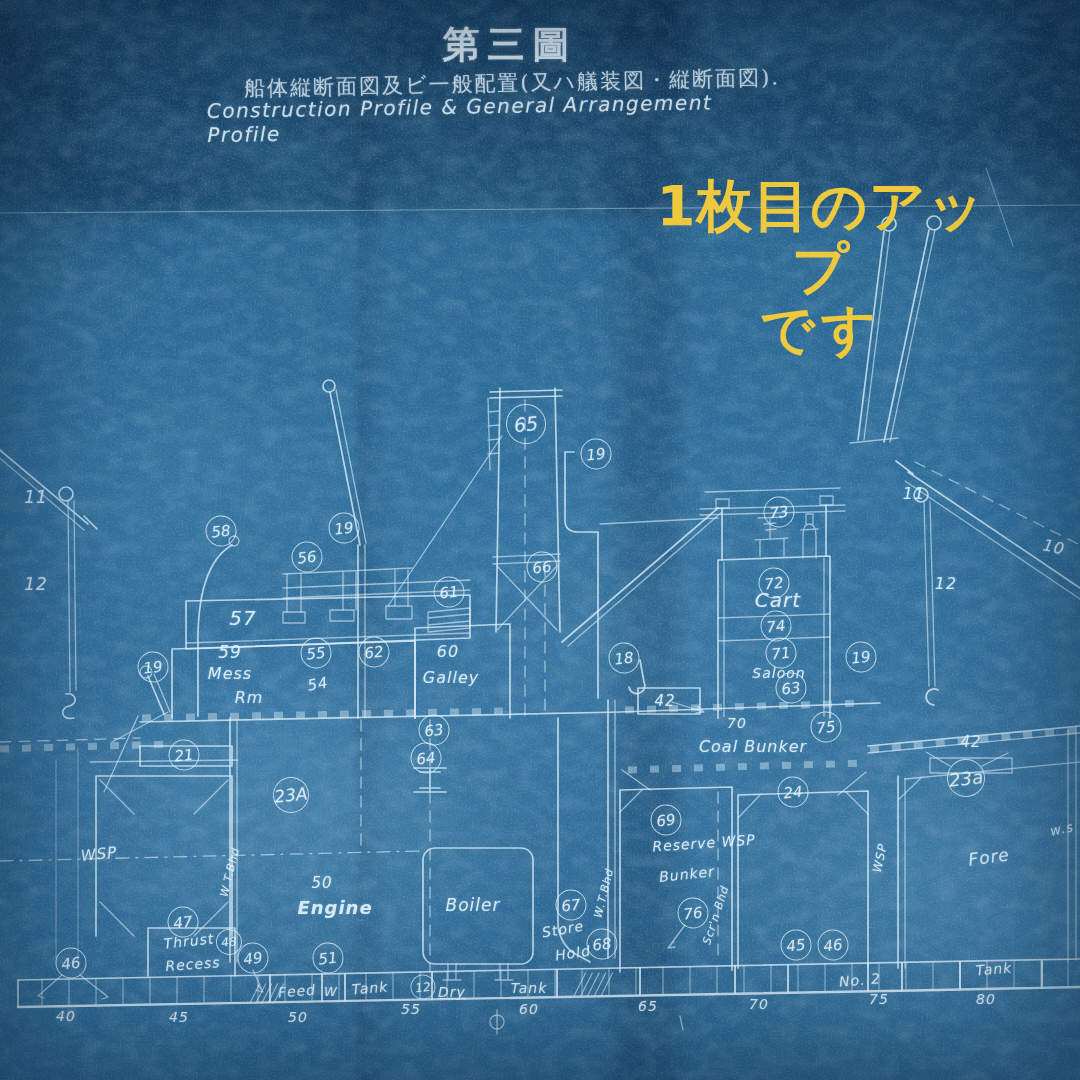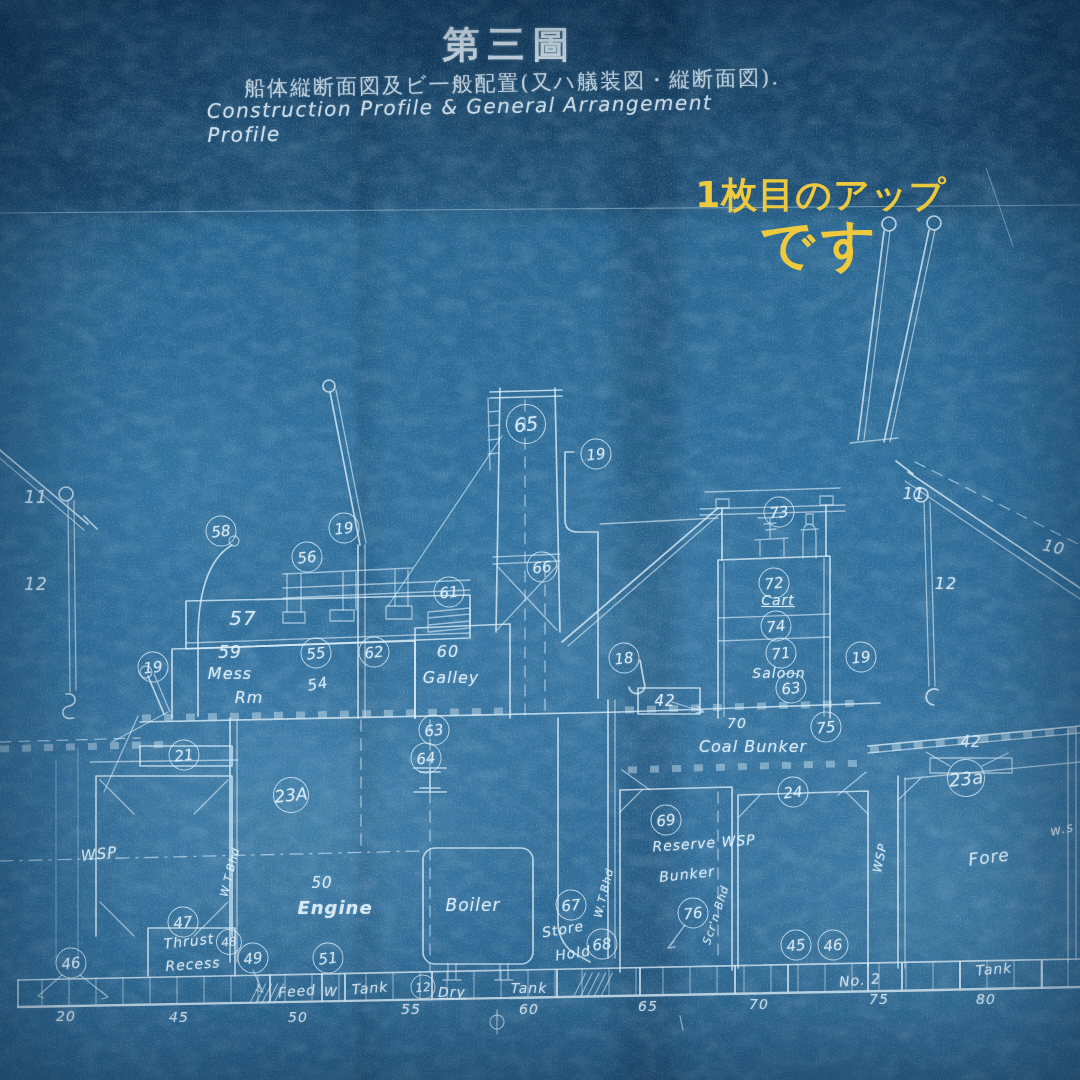--- a/index.html
+++ b/index.html
@@ -65,21 +65,21 @@
   }
   .subtitle-en{
     position:absolute;left:498px;top:118px;transform:translate(-50%,-50%) rotate(-1deg);
     font-size:20px;letter-spacing:1.5px;color:#e6f3fb;opacity:.9;font-style:italic;
     text-shadow:0 0 2px rgba(210,238,250,.45);
   }
   .note{
     position:absolute;left:645px;top:175px;width:352px;text-align:center;
     font-weight:700;line-height:1.12;
   }
-  .note .l1{font-size:36px;letter-spacing:1px;display:block;}
+  .note .l1{font-size:56px;letter-spacing:1px;display:block;}
   .note .l2{font-size:54px;letter-spacing:6px;display:block;}
 </style>
 </head>
 <body>
 
 <div id="stage">
   <div class="bg-base"></div>
 
   <svg class="bg-grain" width="1080" height="1080" aria-hidden="true">
     <filter id="gSmall">
@@ -322,21 +322,21 @@
       <span class="bp-label" style="left: 946px; top: 583px; font-size: 16px; transform: translate(-50%, -50%) rotate(0deg);">12</span>
       <span class="bp-label" style="left: 1054px; top: 547px; font-size: 16px; transform: translate(-50%, -50%) rotate(12deg);">10</span>
       <span class="bp-label" style="left: 243px; top: 618px; font-size: 20px; transform: translate(-50%, -50%) rotate(0deg);">57</span>
       <span class="bp-label" style="left: 230px; top: 652px; font-size: 17px; transform: translate(-50%, -50%) rotate(0deg); text-align: center;">59</span>
       <span class="bp-label" style="left: 230px; top: 673px; font-size: 16px; transform: translate(-50%, -50%) rotate(0deg);">Mess</span>
       <span class="bp-label" style="left: 237px; top: 697px; font-size: 16px; transform: translate(-50%, -50%) rotate(0deg); margin-left: 12px;">Rm</span>
       <span class="bp-label" style="left: 318px; top: 684px; font-size: 15px; transform: translate(-50%, -50%) rotate(-10deg);">54</span>
       <span class="bp-label" style="left: 448px; top: 651px; font-size: 16px; transform: translate(-50%, -50%) rotate(0deg);">60</span>
       <span class="bp-label" style="left: 451px; top: 677px; font-size: 16px; transform: translate(-50%, -50%) rotate(0deg);">Galley</span>
       <span class="bp-label" style="left: 665px; top: 701px; font-size: 15px; transform: translate(-50%, -50%) rotate(0deg);">42</span>
-      <span class="bp-label" style="left: 778px; top: 600px; font-size: 14px; transform: translate(-50%, -50%) rotate(0deg); text-decoration: underline;">Cart</span>
+      <span class="bp-label" style="left: 778px; top: 600px; font-size: 20px; transform: translate(-50%, -50%) rotate(0deg);">Cart</span>
       <span class="bp-label" style="left: 779px; top: 673px; font-size: 14px; transform: translate(-50%, -50%) rotate(0deg);">Saloon</span>
       <span class="bp-label" style="left: 737px; top: 723px; font-size: 14px; transform: translate(-50%, -50%) rotate(0deg);">70</span>
       <span class="bp-label" style="left: 753px; top: 746px; font-size: 16px; transform: translate(-50%, -50%) rotate(0deg);">Coal Bunker</span>
       <span class="bp-label" style="left: 971px; top: 742px; font-size: 15px; transform: translate(-50%, -50%) rotate(0deg);">42</span>
       <span class="bp-label" style="left: 99px; top: 854px; font-size: 15px; transform: translate(-50%, -50%) rotate(-6deg);">WSP</span>
       <span class="bp-label" style="left: 880px; top: 858px; font-size: 12px; transform: translate(-50%, -50%) rotate(-78deg);">WSP</span>
       <span class="bp-label" style="left: 1062px; top: 829px; font-size: 13px; transform: translate(-50%, -50%) rotate(-12deg);">w.s</span>
       <span class="bp-label" style="left: 989px; top: 857px; font-size: 17px; transform: translate(-50%, -50%) rotate(-8deg);">Fore</span>
       <span class="bp-label" style="left: 322px; top: 883px; font-size: 15px; transform: translate(-50%, -50%) rotate(0deg);">50</span>
       <span class="bp-label" style="left: 335px; top: 907px; font-size: 18px; transform: translate(-50%, -50%) rotate(0deg); font-weight: bold;">Engine</span>
@@ -350,21 +350,21 @@
       <span class="bp-label" style="left: 297px; top: 991px; font-size: 14px; transform: translate(-50%, -50%) rotate(-5deg);">Feed</span>
       <span class="bp-label" style="left: 331px; top: 991px; font-size: 13px; transform: translate(-50%, -50%) rotate(0deg);">W</span>
       <span class="bp-label" style="left: 370px; top: 988px; font-size: 14px; transform: translate(-50%, -50%) rotate(-5deg);">Tank</span>
       <span class="bp-label" style="left: 452px; top: 992px; font-size: 14px; transform: translate(-50%, -50%) rotate(0deg); text-decoration: underline;">Dry</span>
       <span class="bp-label" style="left: 529px; top: 988px; font-size: 14px; transform: translate(-50%, -50%) rotate(0deg);">Tank</span>
       <span class="bp-label" style="left: 860px; top: 980px; font-size: 14px; transform: translate(-50%, -50%) rotate(-5deg);">No. 2</span>
       <span class="bp-label" style="left: 994px; top: 969px; font-size: 14px; transform: translate(-50%, -50%) rotate(-5deg);">Tank</span>
       <span class="bp-label" style="left: 230px; top: 872px; font-size: 11px; transform: translate(-50%, -50%) rotate(-76deg);">W.T.Bhd</span>
       <span class="bp-label" style="left: 604px; top: 893px; font-size: 11px; transform: translate(-50%, -50%) rotate(-76deg);">W.T.Bhd</span>
       <span class="bp-label" style="left: 716px; top: 915px; font-size: 11px; transform: translate(-50%, -50%) rotate(-72deg);">Scr'n Bhd</span>
-      <span class="bp-label" style="left: 66px; top: 1016px; font-size: 14px; transform: translate(-50%, -50%) rotate(0deg);">20</span>
+      <span class="bp-label" style="left: 66px; top: 1016px; font-size: 14px; transform: translate(-50%, -50%) rotate(0deg);">40</span>
       <span class="bp-label" style="left: 179px; top: 1017px; font-size: 14px; transform: translate(-50%, -50%) rotate(0deg);">45</span>
       <span class="bp-label" style="left: 298px; top: 1017px; font-size: 14px; transform: translate(-50%, -50%) rotate(0deg);">50</span>
       <span class="bp-label" style="left: 411px; top: 1009px; font-size: 14px; transform: translate(-50%, -50%) rotate(0deg);">55</span>
       <span class="bp-label" style="left: 529px; top: 1009px; font-size: 14px; transform: translate(-50%, -50%) rotate(0deg);">60</span>
       <span class="bp-label" style="left: 648px; top: 1006px; font-size: 14px; transform: translate(-50%, -50%) rotate(0deg);">65</span>
       <span class="bp-label" style="left: 759px; top: 1004px; font-size: 14px; transform: translate(-50%, -50%) rotate(0deg);">70</span>
       <span class="bp-label" style="left: 879px; top: 999px; font-size: 14px; transform: translate(-50%, -50%) rotate(0deg);">75</span>
       <span class="bp-label" style="left: 986px; top: 999px; font-size: 14px; transform: translate(-50%, -50%) rotate(0deg);">80</span>
       <span class="bp-circle" style="left: 221px; top: 531px; width: 31px; height: 31px; font-size: 15px;">58</span>
       <span class="bp-circle" style="left: 344px; top: 528px; width: 31px; height: 31px; font-size: 15px;">19</span>

